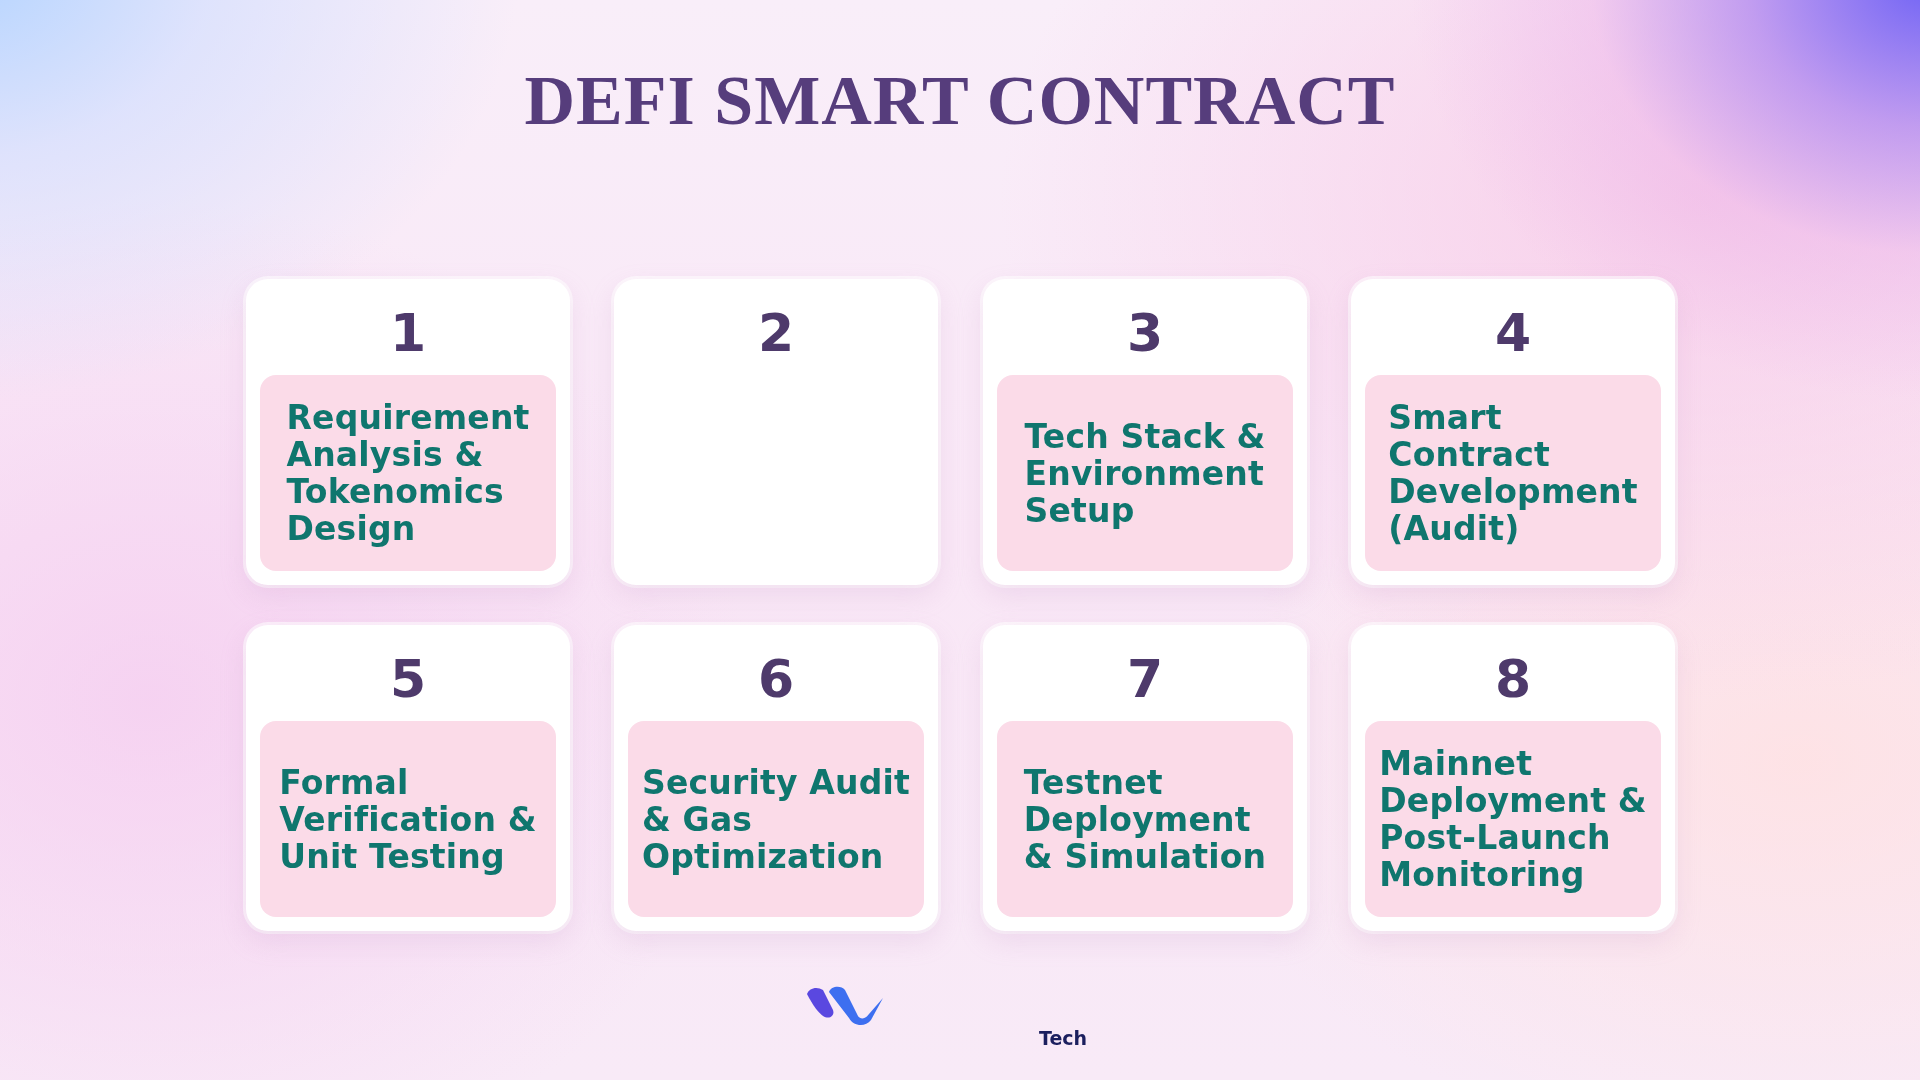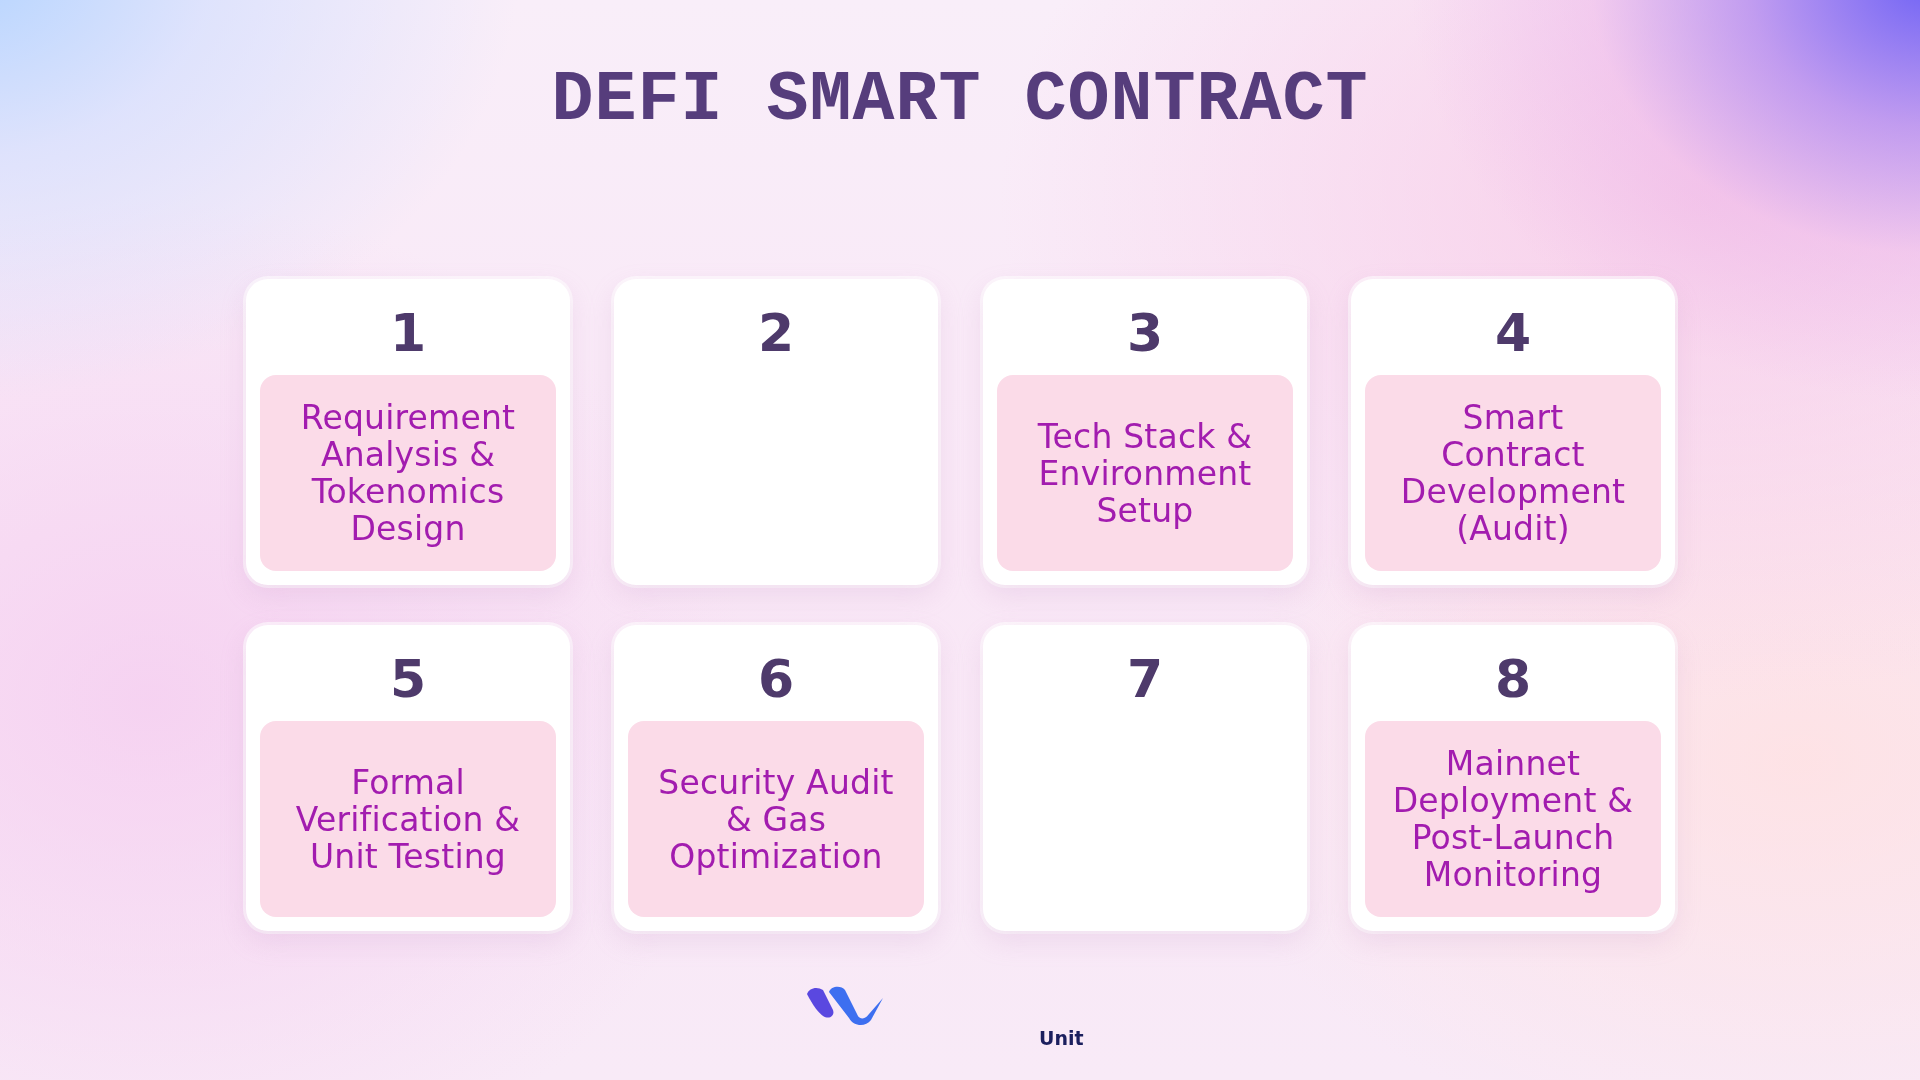--- a/index.html
+++ b/index.html
@@ -10,42 +10,42 @@
       radial-gradient(ellipse 520px 420px at 1930px -20px, rgba(104,92,245,0.95) 0%, rgba(170,130,240,0.7) 35%, rgba(230,170,235,0.35) 65%, rgba(255,255,255,0) 100%),
       radial-gradient(ellipse 560px 440px at -40px -40px, rgba(175,210,255,0.95) 0%, rgba(205,220,255,0.6) 45%, rgba(255,255,255,0) 100%),
       radial-gradient(ellipse 700px 500px at 1700px 200px, rgba(248,200,230,0.8) 0%, rgba(255,255,255,0) 100%),
       radial-gradient(ellipse 600px 500px at 150px 700px, rgba(245,205,240,0.8) 0%, rgba(255,255,255,0) 100%),
       radial-gradient(ellipse 600px 400px at 1800px 760px, rgba(255,225,225,0.8) 0%, rgba(255,255,255,0) 100%),
       linear-gradient(180deg, #f9eef9 0%, #f9e7f6 50%, #f8eaf7 100%);
   }
   .title {
     position: absolute; left: 0; top: 62px; width: 1920px;
     text-align: center; color: #563d7c;
-    font-family: Liberation Mono, monospace; font-weight: 700;
+    font-family: Liberation Serif, serif; font-weight: 700;
     font-size: 70px; line-height: 77px; letter-spacing: 1px;
   }
   .title span { display: block; }
   .grid { position: absolute; left: 246px; top: 279px; width: 1430px; height: 652px; }
   .card {
     position: absolute; width: 324px; height: 306px;
     background: #ffffff; border-radius: 22px;
     box-shadow: 0 10px 26px rgba(200,150,200,0.22), 0 0 0 3px rgba(255,255,255,0.6);
   }
   .card .num {
     position: absolute; left: 0; top: 22px; width: 100%;
     text-align: center; color: #4e3a6b;
     font-weight: 700; font-size: 52px; line-height: 64px;
   }
   .card .panel {
     position: absolute; left: 14px; top: 96px; width: 296px; height: 196px;
     background: #fbdbe8; border-radius: 16px;
     display: flex; align-items: center; justify-content: center;
   }
   .card .label {
-    text-align: center; color: #a21caf; font-weight: 400;
+    text-align: left; color: #0f766e; font-weight: 700;
     font-size: 33px; line-height: 37px; white-space: pre-line;
     letter-spacing: 0.2px;
   }
   .logo { position: absolute; left: 803px; top: 980px; width: 320px; height: 70px; }
   .logo svg { position: absolute; left: 0; top: 4px; }
   .logo .brand {
     position: absolute; left: 100px; top: -4px; color: #1b1f5e;
     font-weight: 700; font-size: 48px; line-height: 54px; letter-spacing: 0px;
   }
   .logo .sub {
@@ -102,31 +102,36 @@
   <div class="card" style="left:368px;top:346px;">
     <div class="num">6</div>
     <div class="panel">
       <div class="label">Security Audit
 &amp; Gas
 Optimization</div>
     </div>
   </div>
   <div class="card" style="left:737px;top:346px;">
     <div class="num">7</div>
+    <div class="panel">
+      <div class="label">Testnet
+Deployment
+&amp; Simulation</div>
+    </div>
   </div>
   <div class="card" style="left:1105px;top:346px;">
     <div class="num">8</div>
     <div class="panel">
       <div class="label">Mainnet
 Deployment &amp;
 Post-Launch
 Monitoring</div>
     </div>
   </div>
 </div>
 
 <div class="logo">
   <svg width="84" height="42" viewBox="0 0 84 42">
     <path d="M4 10 C 6 4, 14 2, 20 6 L 30 26 C 32 32, 26 36, 20 32 C 16 29, 10 22, 4 10 Z" fill="#5a48e0"></path>
     <path d="M26 8 C 28 2, 38 1, 42 6 L 54 30 C 56 36, 62 36, 66 30 L 80 14 L 68 36 C 62 44, 50 42, 46 34 Z" fill="#3d6ff0"></path>
   </svg>
-  <div class="sub">Unit</div>
+  <div class="sub">Tech</div>
 </div>
 
 </body></html>

